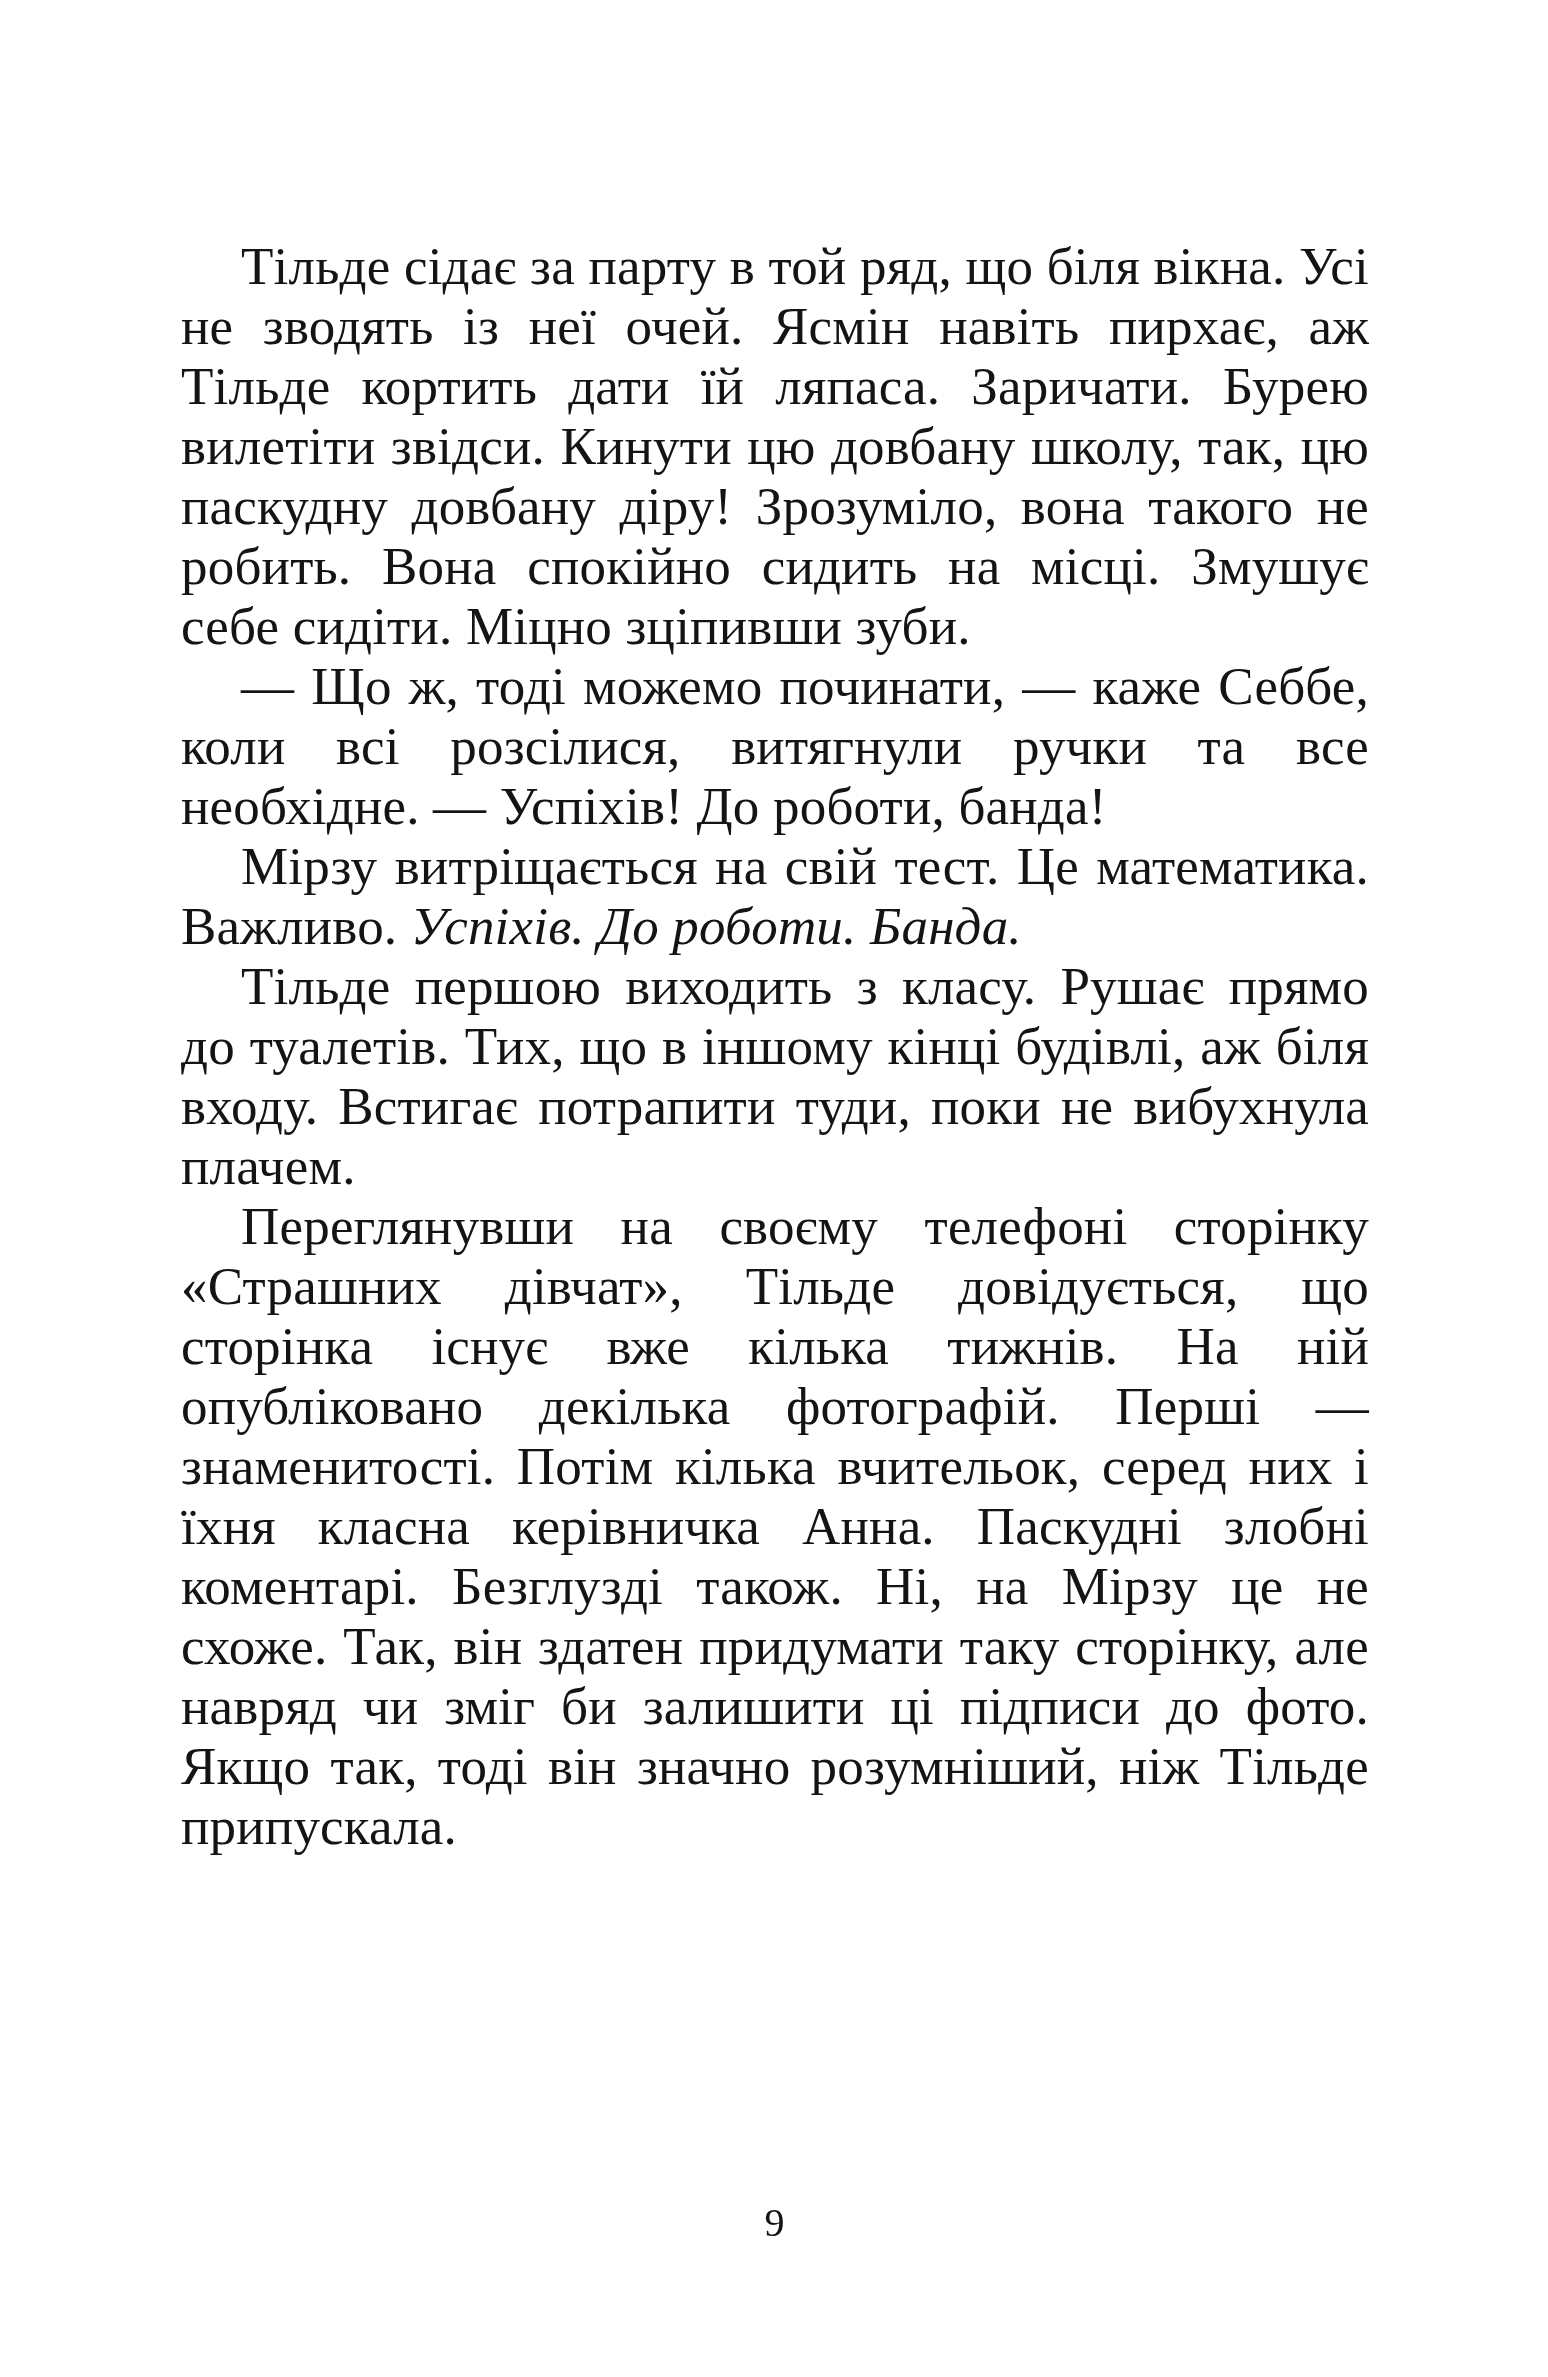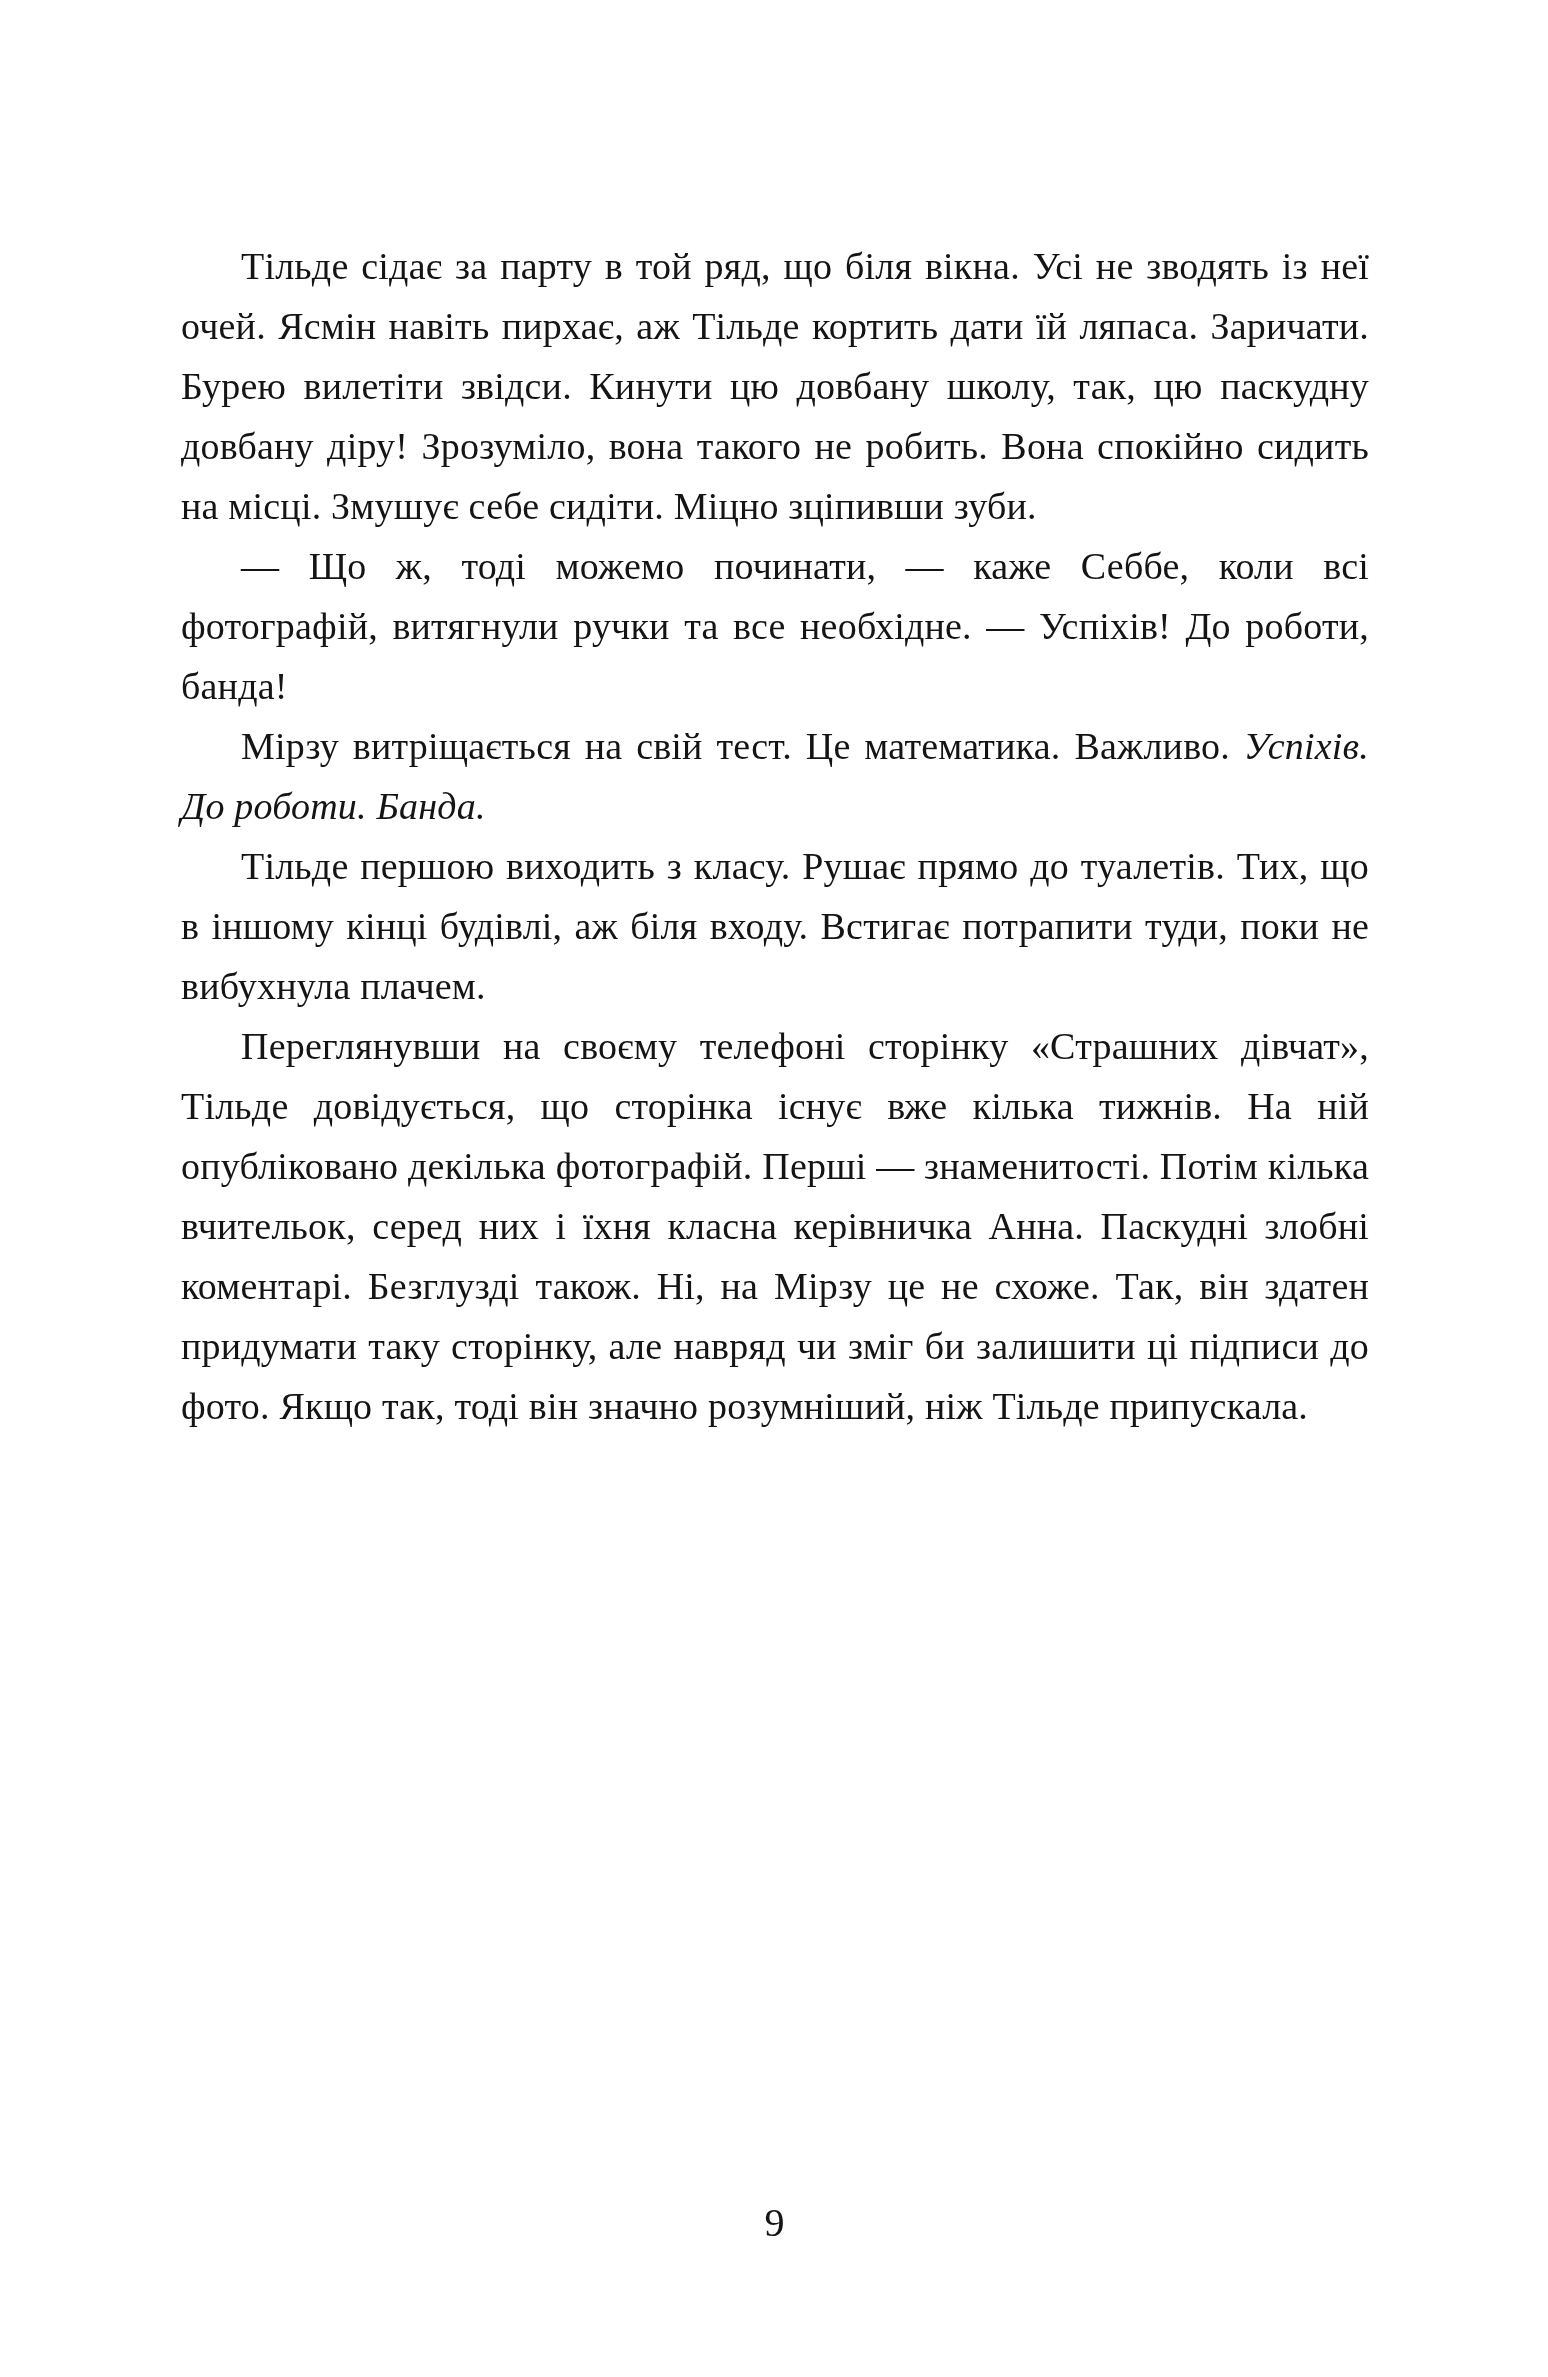--- a/index.html
+++ b/index.html
@@ -15,21 +15,21 @@
   .page {
     position: absolute;
     inset: 0;
     background: #ffffff;
   }
   .text-block {
     position: absolute;
     left: 181px;
     top: 236px;
     width: 1188px;
-    font-size: 38px;
+    font-size: 53px;
     line-height: 60px;
     text-align: justify;
     letter-spacing: 0.2px;
   }
   .text-block p { margin: 0; }
   p.indent { text-indent: 60px; }
   p.section-start { margin-top: 60px; text-indent: 0; }
   em { }
   .page-number {
     position: absolute;
@@ -40,21 +40,21 @@
     font-size: 40px;
     color: #141414;
   }
 </style>
 </head>
 <body>
 
 <div class="page">
   <div class="text-block">
     <p class="indent">Тільде сідає за парту в той ряд, що біля вікна. Усі не зводять із неї очей. Ясмін навіть пирхає, аж Тільде кортить дати їй ляпаса. Заричати. Бурею вилетіти звідси. Кинути цю довбану школу, так, цю паскудну довбану діру! Зрозуміло, вона такого не робить. Вона спокійно сидить на місці. Змушує себе сидіти. Міцно зціпивши зуби.</p>
-    <p class="indent">— Що ж, тоді можемо починати, — каже Себбе, коли всі фотографій, витягнули ручки та все необхідне. — Успіхів! До роботи, банда!</p>
+    <p class="indent">— Що ж, тоді можемо починати, — каже Себбе, коли всі розсілися, витягнули ручки та все необхідне. — Успіхів! До роботи, банда!</p>
     <p class="indent"><span>Мірзу витріщається на свій тест. Це математика. Важливо. </span><em>Успіхів. До роботи. Банда.</em></p>
     <p class="indent">Тільде першою виходить з класу. Рушає прямо до туалетів. Тих, що в іншому кінці будівлі, аж біля входу. Встигає потрапити туди, поки не вибухнула плачем.</p>
     <p class="indent">Переглянувши на своєму телефоні сторінку «Страшних дівчат», Тільде довідується, що сторінка існує вже кілька тижнів. На ній опубліковано декілька фотографій. Перші — знаменитості. Потім кілька вчительок, серед них і їхня класна керівничка Анна. Паскудні злобні коментарі. Безглузді також. Ні, на Мірзу це не схоже. Так, він здатен придумати таку сторінку, але навряд чи зміг би залишити ці підписи до фото. Якщо так, тоді він значно розумніший, ніж Тільде припускала.</p>
   </div>
 
   <div class="page-number">9</div>
 </div>
 
 
 </body></html>

